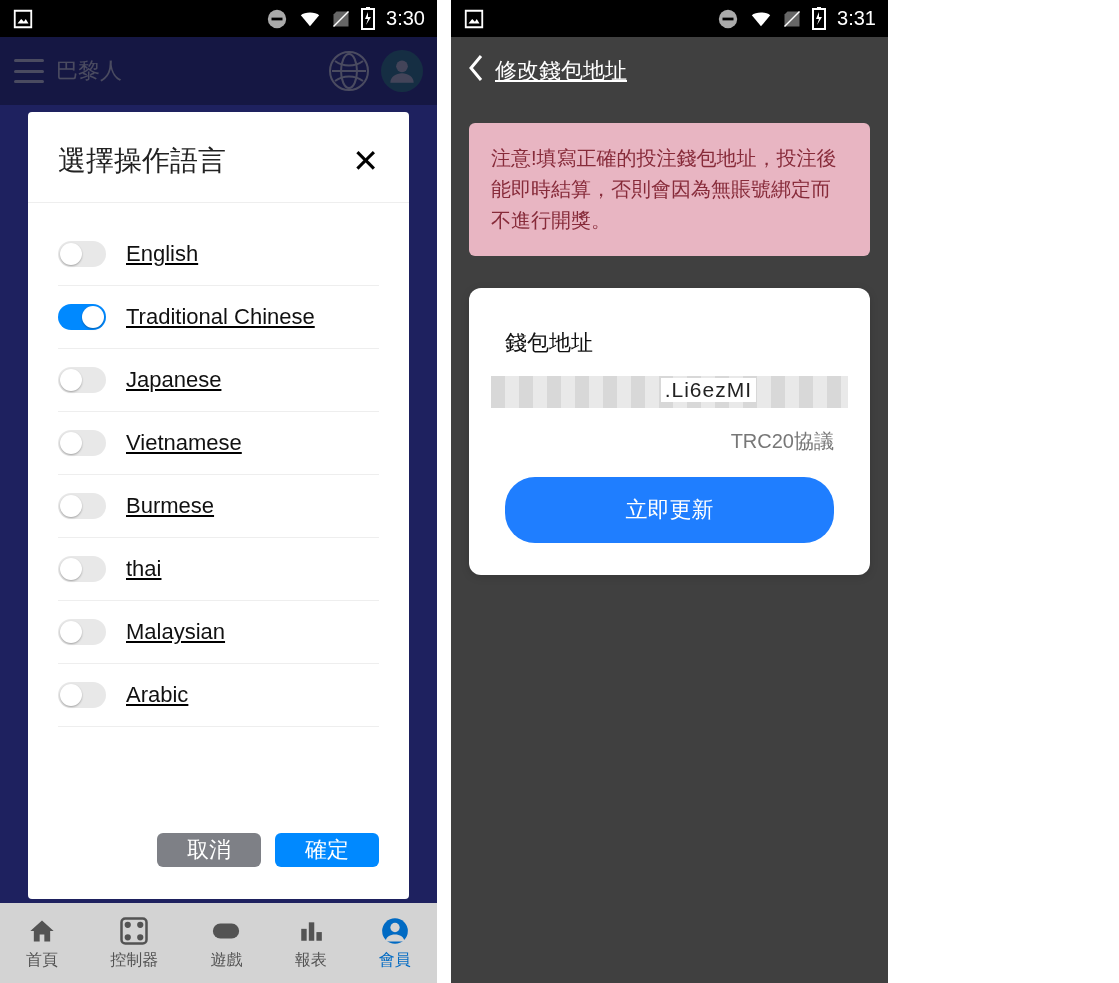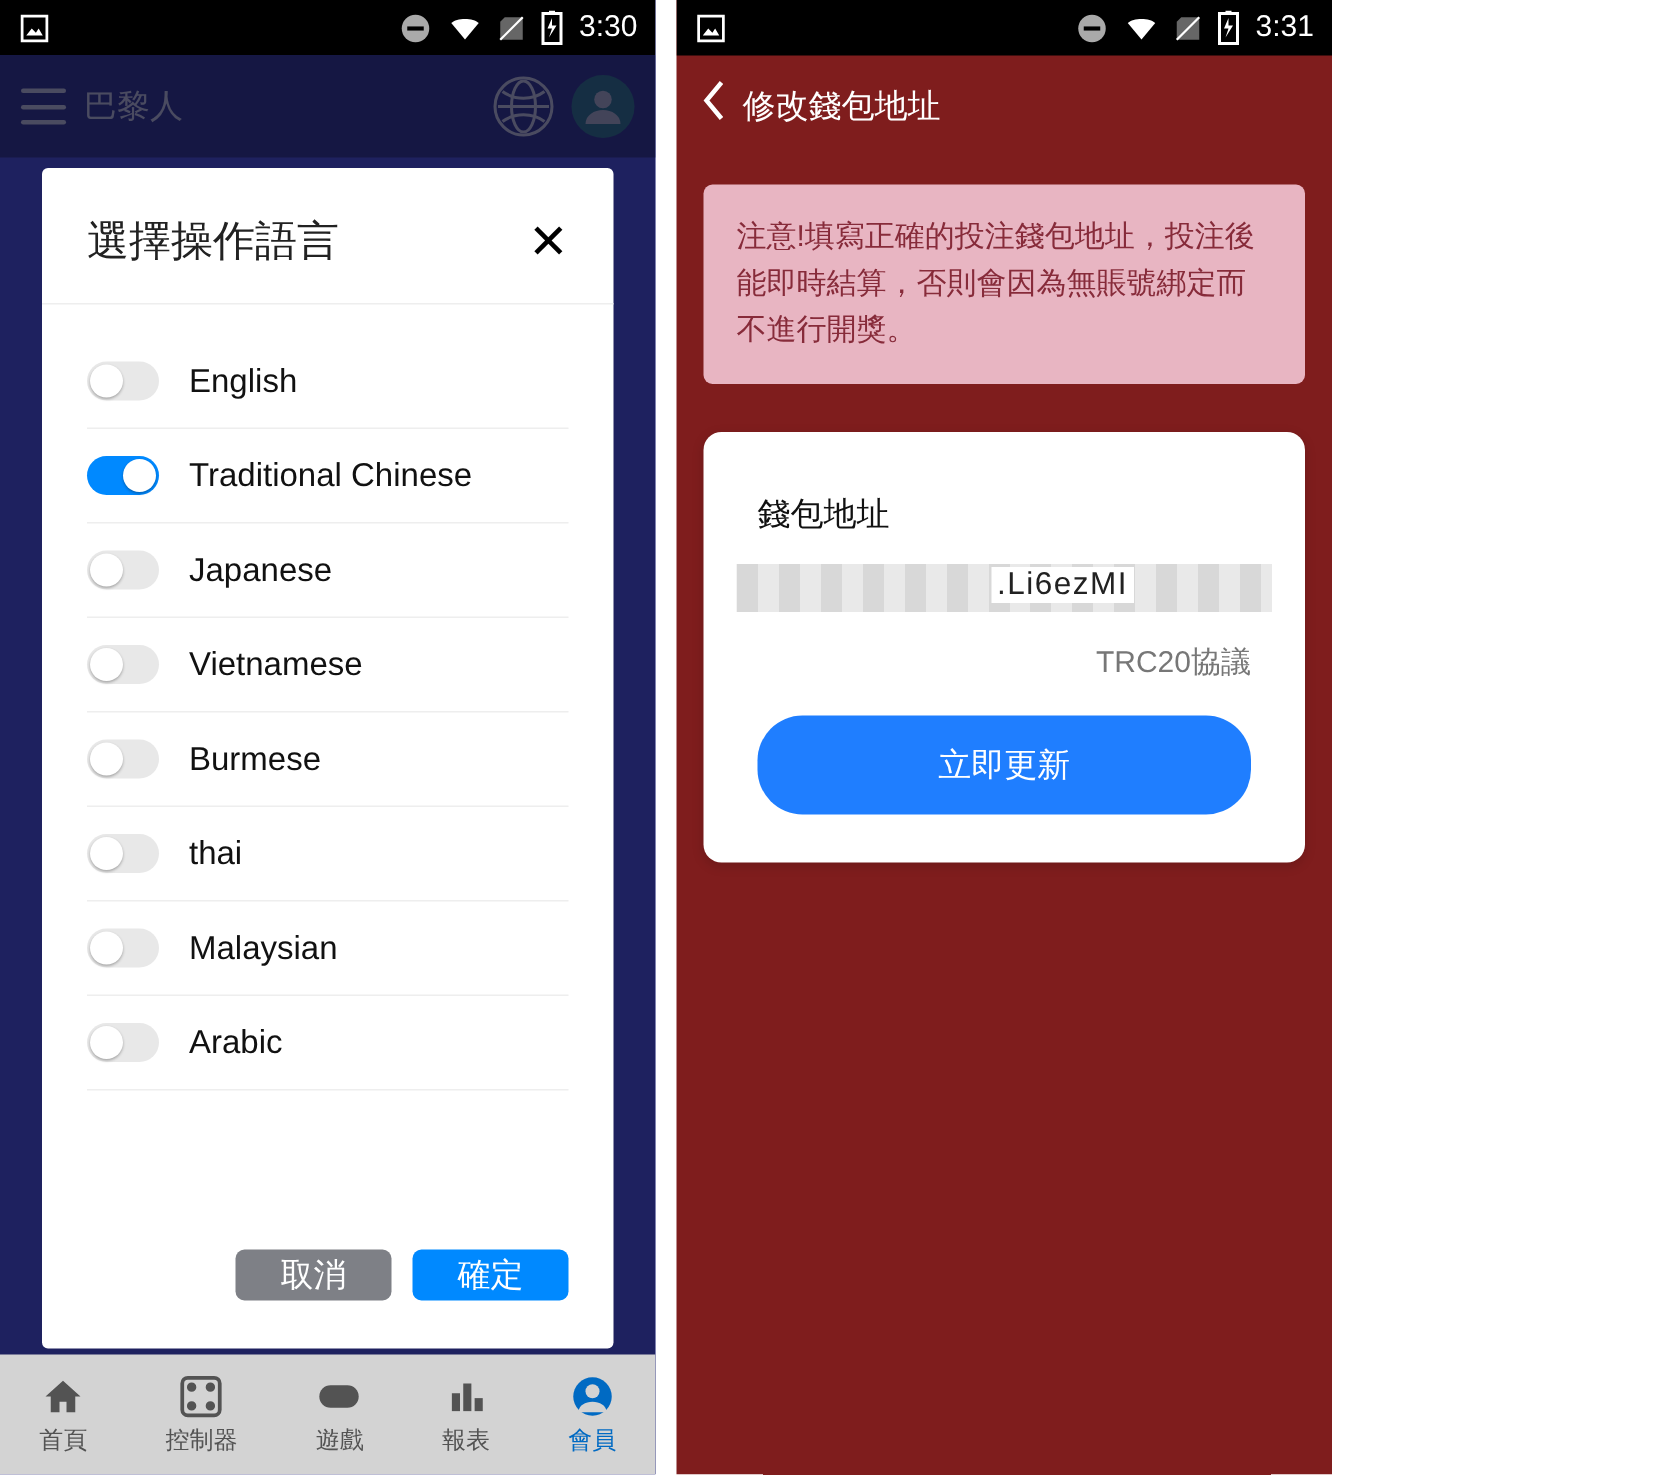--- a/index.html
+++ b/index.html
@@ -79,20 +79,21 @@
       display: flex; align-items: center; justify-content: space-between;
       padding: 30px 30px 22px 30px;
       border-bottom: 1px solid #eee;
     }
     .modal-title { font-size: 28px; color: #222; }
     .close-x { font-size: 32px; cursor: pointer; font-weight: 300; }
     .lang-list {
       flex: 1;
       padding: 20px 30px 10px 30px;
       overflow-y: auto;
+      text-decoration: underline;
     }
     .lang-item {
       display: flex; align-items: center; gap: 20px;
       padding: 18px 0;
       border-bottom: 1px solid #eee;
     }
     .toggle {
       width: 48px; height: 26px; border-radius: 13px;
       background: #e8e8e8; position: relative; cursor: pointer;
       flex-shrink: 0;
@@ -122,27 +123,27 @@
       display: flex; justify-content: space-around; align-items: center;
       filter: brightness(0.92);
     }
     .nav-item {
       display: flex; flex-direction: column; align-items: center; gap: 4px;
       color: #5a5a5a; font-size: 16px;
     }
     .nav-item.active { color: #0073d4; }
     .nav-icon { width: 30px; height: 30px; display:flex; align-items:center; justify-content:center; }
     
-    .phone2 { background: #7f1d1d; }
+    .phone2 { background: #404040; }
     .page-header2 {
       height: 68px; display: flex; align-items: center;
       padding: 0 16px; gap: 10px; color: #fff;
     }
     .back-chevron { font-size: 30px; cursor: pointer; }
-    .page-title2 { font-size: 22px; }
+    .page-title2 { font-size: 22px; text-decoration: underline; }
     .content2 { padding: 18px; }
     .warning-box {
       background: #e8b5c2; border-radius: 6px;
       padding: 20px 22px; color: #872b3a; font-size: 20px;
       line-height: 1.55;
     }
     .card {
       background: #fff; border-radius: 12px;
       padding: 28px 22px 28px 22px; margin-top: 32px;
       box-shadow: 0 2px 8px rgba(0,0,0,0.15);

